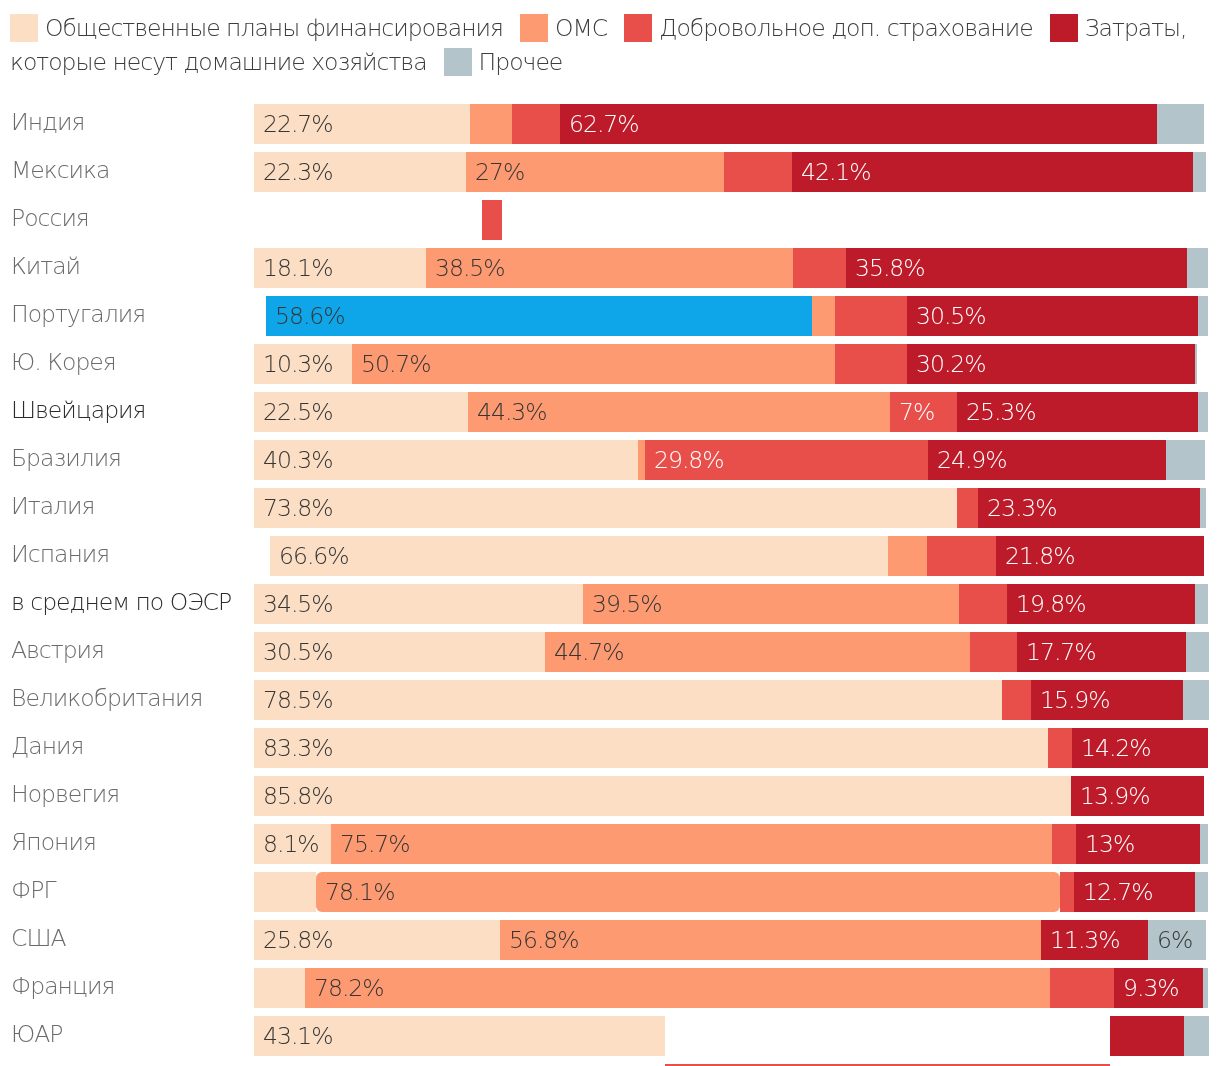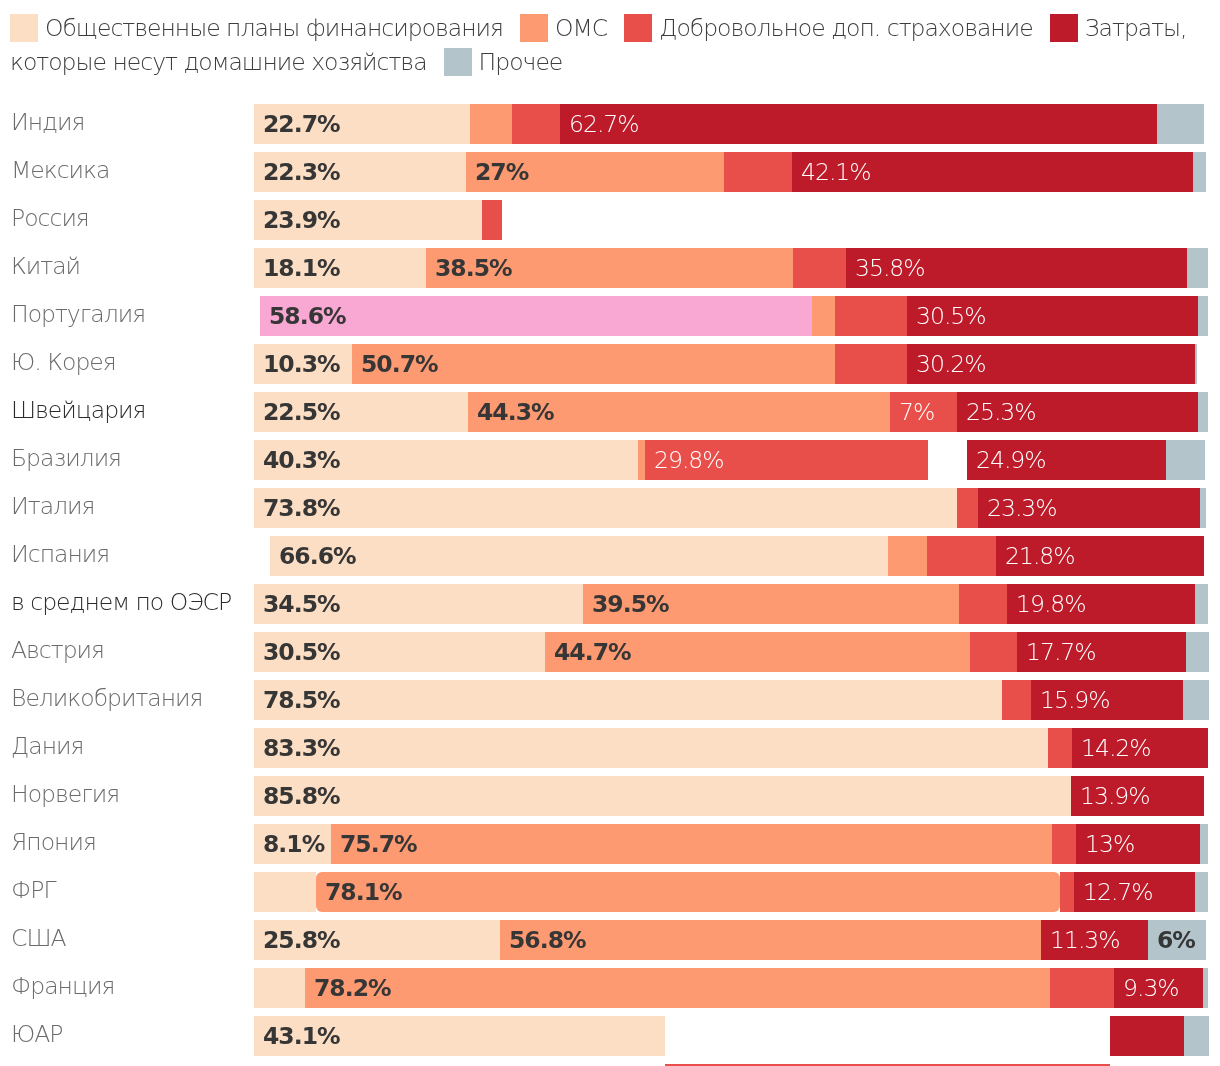--- a/index.html
+++ b/index.html
@@ -20,21 +20,21 @@
   
   #plot{position:absolute;left:0;top:95px;width:1220px;height:971px;}
   .row{position:absolute;left:0;width:1220px;height:48px;}
   .rlabel{position:absolute;left:11px;top:7px;height:40px;line-height:40px;will-change:transform;
           color:var(--label-text,#6b6b6b);white-space:nowrap;}
   .rlabel.hl{color:var(--label-hl,#2b2b2b);}
   .bar{position:absolute;left:254px;top:9px;height:40px;}
   .seg{position:absolute;top:0;height:40px;overflow:hidden;}
   .seg > span{position:absolute;left:9px;top:0;height:40px;line-height:40px;will-change:transform;
               white-space:nowrap;}
-  .t-dark > span{color:var(--value-dark,#363636);font-weight:bold;}
+  .t-dark > span{color:var(--value-dark,#363636);}
   .t-lite > span{color:var(--value-light,#ffffff);}
 </style>
 </head>
 <body>
 
 <div id="page">
 
   <div id="legend"><span class="lg-item"><span class="lg-sw" style="background: rgb(251, 222, 196);"></span></span><span class="lg-tx">Общественные планы финансирования</span><span class="lg-item"><span class="lg-sw" style="background: rgb(253, 154, 114);"></span></span><span class="lg-tx">ОМС</span><span class="lg-item"><span class="lg-sw" style="background: rgb(233, 79, 74);"></span></span><span class="lg-tx">Добровольное доп. страхование</span><span class="lg-item"><span class="lg-sw" style="background: rgb(189, 26, 42);"></span></span><span class="lg-tx">Затраты, которые несут домашние хозяйства</span><span class="lg-item"><span class="lg-sw" style="background: rgb(179, 197, 203);"></span></span><span class="lg-tx">Прочее</span></div>
 
   <div id="plot">
@@ -74,23 +74,20 @@
             <span>42.1%</span>
           </div>
           <div class="seg t-dark" style="left: 939.264px; width: 12.3838px; background: rgb(179, 197, 203);">
             <span></span>
           </div>
         </div>
       </div>
       <div class="row" style="top: 96px;">
         <div class="rlabel">Россия</div>
         <div class="bar" style="width: 596.328px;">
-          <div class="seg t-dark" style="left: 0px; width: 227.671px; background: rgb(251, 222, 196);">
-            <span>23.9%</span>
-          </div>
           <div class="seg t-lite" style="left: 227.671px; width: 20.0046px; background: rgb(233, 79, 74);">
             <span></span>
           </div>
         </div>
       </div>
       <div class="row" style="top: 144px;">
         <div class="rlabel">Китай</div>
         <div class="bar" style="width: 953.553px;">
           <div class="seg t-dark" style="left: 0px; width: 172.421px; background: rgb(251, 222, 196);">
             <span>18.1%</span>
@@ -105,21 +102,21 @@
             <span>35.8%</span>
           </div>
           <div class="seg t-dark" style="left: 932.595px; width: 20.9572px; background: rgb(179, 197, 203);">
             <span></span>
           </div>
         </div>
       </div>
       <div class="row" style="top: 192px;">
         <div class="rlabel">Португалия</div>
         <div class="bar" style="width: 953.553px;">
-          <div class="seg t-dark" style="left: 6px; width: 558.224px; background: #f9a8d4;">
+          <div class="seg t-dark" style="left: 12px; width: 558.224px; background: #0ea5e9;">
             <span>58.6%</span>
           </div>
           <div class="seg t-dark" style="left: 558.224px; width: 22.8624px; background: rgb(253, 154, 114);">
             <span></span>
           </div>
           <div class="seg t-lite" style="left: 581.086px; width: 72.3976px; background: rgb(233, 79, 74);">
             <span></span>
           </div>
           <div class="seg t-lite" style="left: 653.484px; width: 290.543px; background: rgb(189, 26, 42);">
             <span>30.5%</span>
@@ -174,21 +171,21 @@
         <div class="bar" style="width: 950.695px;">
           <div class="seg t-dark" style="left: 0px; width: 383.898px; background: rgb(251, 222, 196);">
             <span>40.3%</span>
           </div>
           <div class="seg t-dark" style="left: 383.898px; width: 6.6682px; background: rgb(253, 154, 114);">
             <span></span>
           </div>
           <div class="seg t-lite" style="left: 390.566px; width: 283.875px; background: rgb(233, 79, 74);">
             <span>29.8%</span>
           </div>
-          <div class="seg t-lite" style="left: 674.441px; width: 237.197px; background: rgb(189, 26, 42); margin-left: 39px;">
+          <div class="seg t-lite" style="left: 674.441px; width: 237.197px; background: rgb(189, 26, 42);">
             <span>24.9%</span>
           </div>
           <div class="seg t-dark" style="left: 911.638px; width: 39.0566px; background: rgb(179, 197, 203);">
             <span></span>
           </div>
         </div>
       </div>
       <div class="row" style="top: 384px;">
         <div class="rlabel">Италия</div>
         <div class="bar" style="width: 951.647px;">

